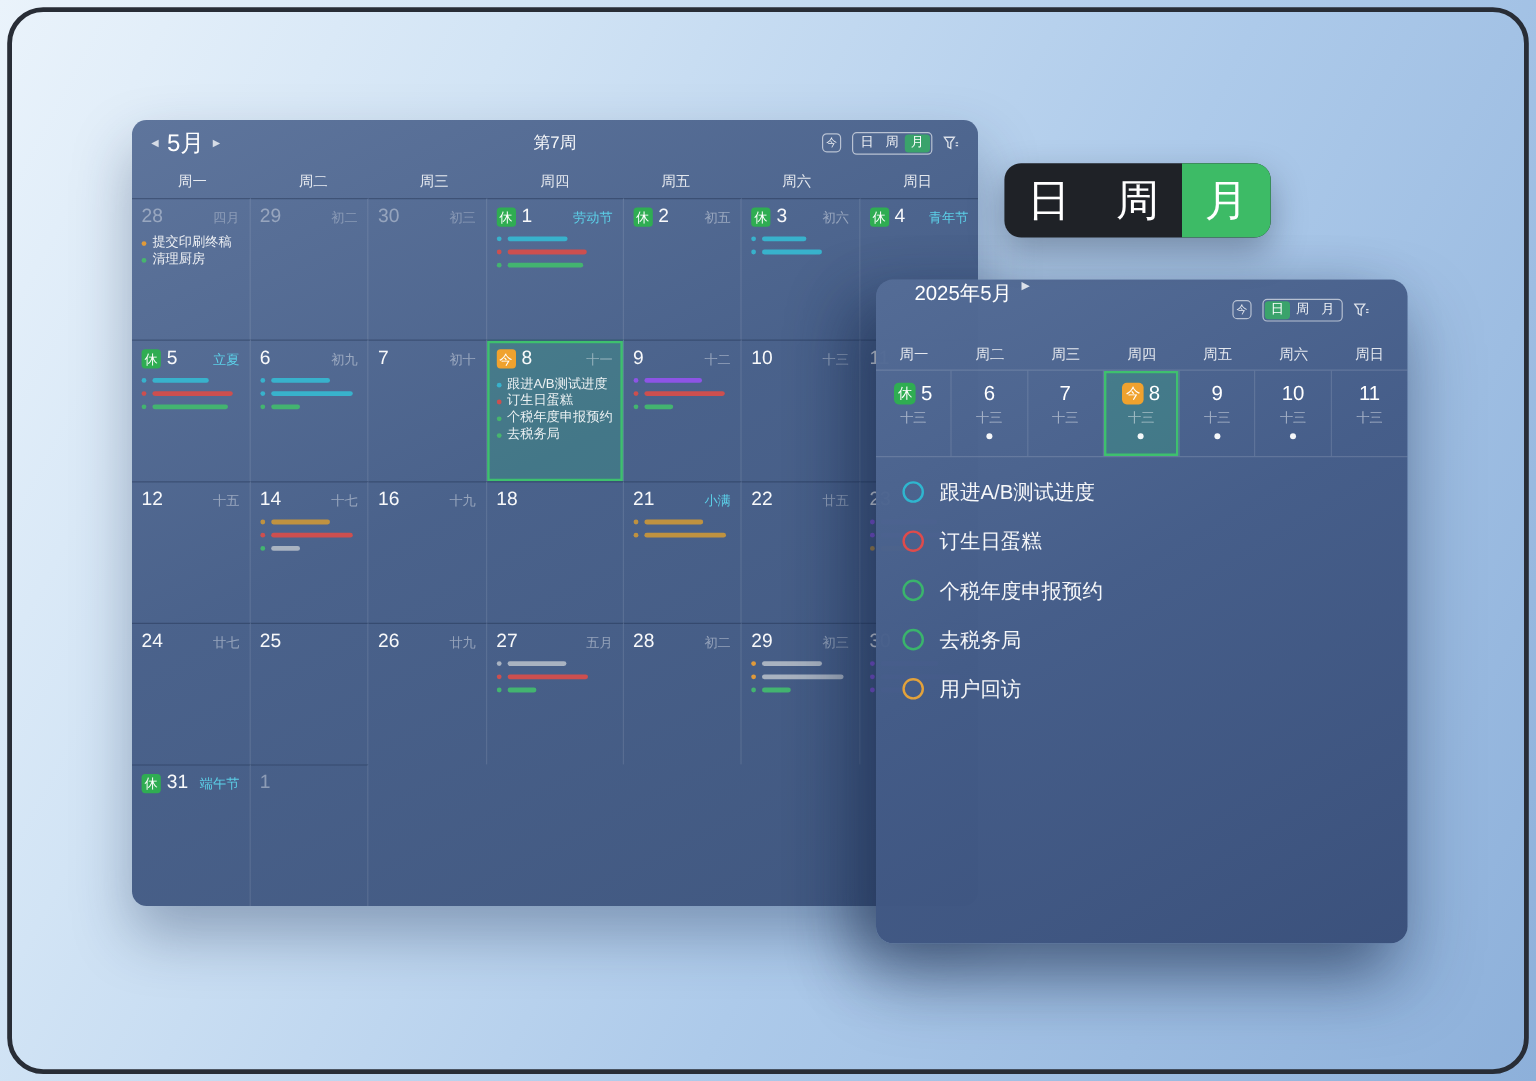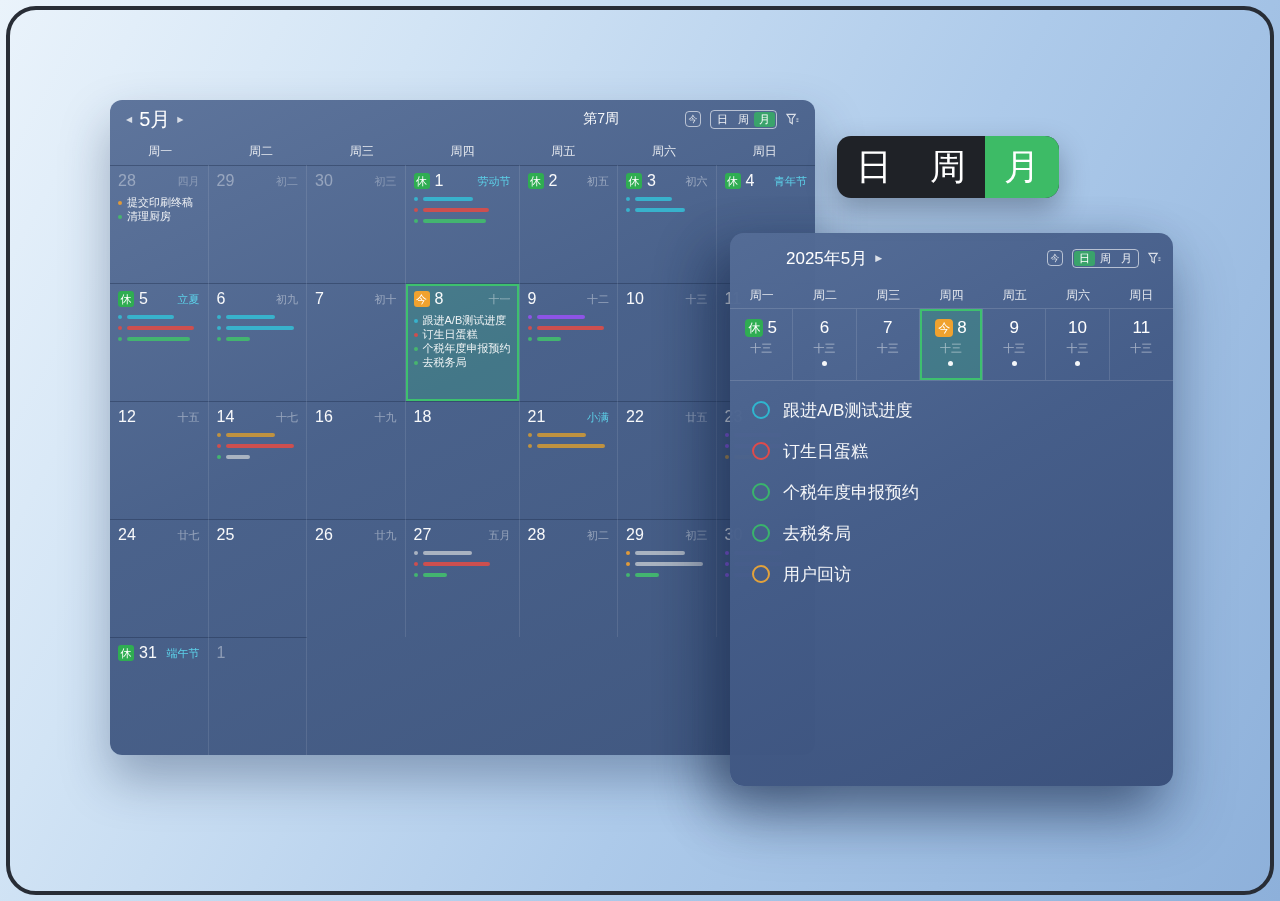--- a/index.html
+++ b/index.html
@@ -18,21 +18,21 @@
 
   
   .main-cal { position:absolute; left:110px; top:100px; width:705px; height:655px;
     border-radius:12px; overflow:hidden; z-index:1;
     background:linear-gradient(155deg,rgba(90,113,153,0.97) 0%,rgba(70,94,136,0.97) 45%,rgba(61,84,125,0.97) 100%);
     box-shadow:0 24px 48px rgba(28,48,86,0.35); }
   .cal-header { height:38px; display:flex; align-items:center; padding:0 16px; }
   .nav-group { display:flex; align-items:center; gap:7px; width:180px; }
   .nav-arrow { font-size:8px; color:rgba(255,255,255,0.75); cursor:pointer; }
   .month-label { font-size:20px; color:#fff; }
-  .week-title { flex:1; text-align:right; font-size:14px; color:rgba(255,255,255,0.95); font-weight:500; }
+  .week-title { flex:1; text-align:center; font-size:14px; color:rgba(255,255,255,0.95); font-weight:500; }
   .header-tools { width:180px; display:flex; justify-content:flex-end; align-items:center; gap:9px; }
   .today-btn { width:16px; height:16px; border:1px solid rgba(255,255,255,0.6); border-radius:4px;
     font-size:9px; color:rgba(255,255,255,0.88); display:flex; align-items:center; justify-content:center; cursor:pointer; }
   .mini-toggle { display:flex; border:1px solid rgba(255,255,255,0.6); border-radius:4px; padding:1px; }
   .mini-toggle .seg { font-size:11px; line-height:13px; color:rgba(255,255,255,0.92);
     padding:1px 5px; border-radius:3px; cursor:pointer; }
   .mini-toggle .seg.active { background:#3aa36b; color:#fff; }
   .filter-icon { display:flex; align-items:center; cursor:pointer; }
 
   .weekday-row { height:27px; display:grid; grid-template-columns:repeat(7,1fr); align-items:center; }
@@ -58,21 +58,21 @@
   .ev-bar-row { margin-bottom:7px; height:4px; }
   .ev-dot { width:4px; height:4px; border-radius:50%; flex:none; }
   .ev-label { font-size:11px; line-height:11px; color:rgba(255,255,255,0.90); white-space:nowrap; }
   .ev-bar { height:4px; border-radius:2px; }
 
   
   .mini-panel { position:absolute; left:730px; top:233px; width:443px; height:553px;
     border-radius:14px; z-index:20; overflow:hidden;
     background:linear-gradient(150deg,rgba(84,108,150,0.98) 0%,rgba(68,92,136,0.98) 45%,rgba(57,79,122,0.98) 100%);
     box-shadow:-24px 18px 50px rgba(22,40,74,0.45), 0 30px 60px rgba(22,40,74,0.35); }
-  .mini-header { height:50px; display:flex; align-items:center; padding:0 12px;margin-left:44px; }
+  .mini-header { height:50px; display:flex; padding:0 32px; }
   .mini-title { font-size:17px; color:#fff; font-weight:500; }
   .mini-arrow { font-size:9px; color:rgba(255,255,255,0.8); margin-left:8px; cursor:pointer; }
   .mini-tools { margin-left:auto; display:flex; align-items:center; gap:9px; }
   .mini-weekdays { height:25px; display:grid; grid-template-columns:repeat(7,1fr); align-items:center; }
   .mini-strip { height:73px; display:grid; grid-template-columns:repeat(7,1fr);
     border-top:1px solid rgba(255,255,255,0.14); border-bottom:1px solid rgba(255,255,255,0.14); }
   .mini-cell { border-right:1px solid rgba(255,255,255,0.12); display:flex; flex-direction:column;
     align-items:center; padding-top:9px; cursor:pointer; }
   .mini-cell:last-child { border-right:none; }
   .mini-cell.today { box-shadow:inset 0 0 0 2px #3ec06e; background:rgba(52,170,128,0.32); }

